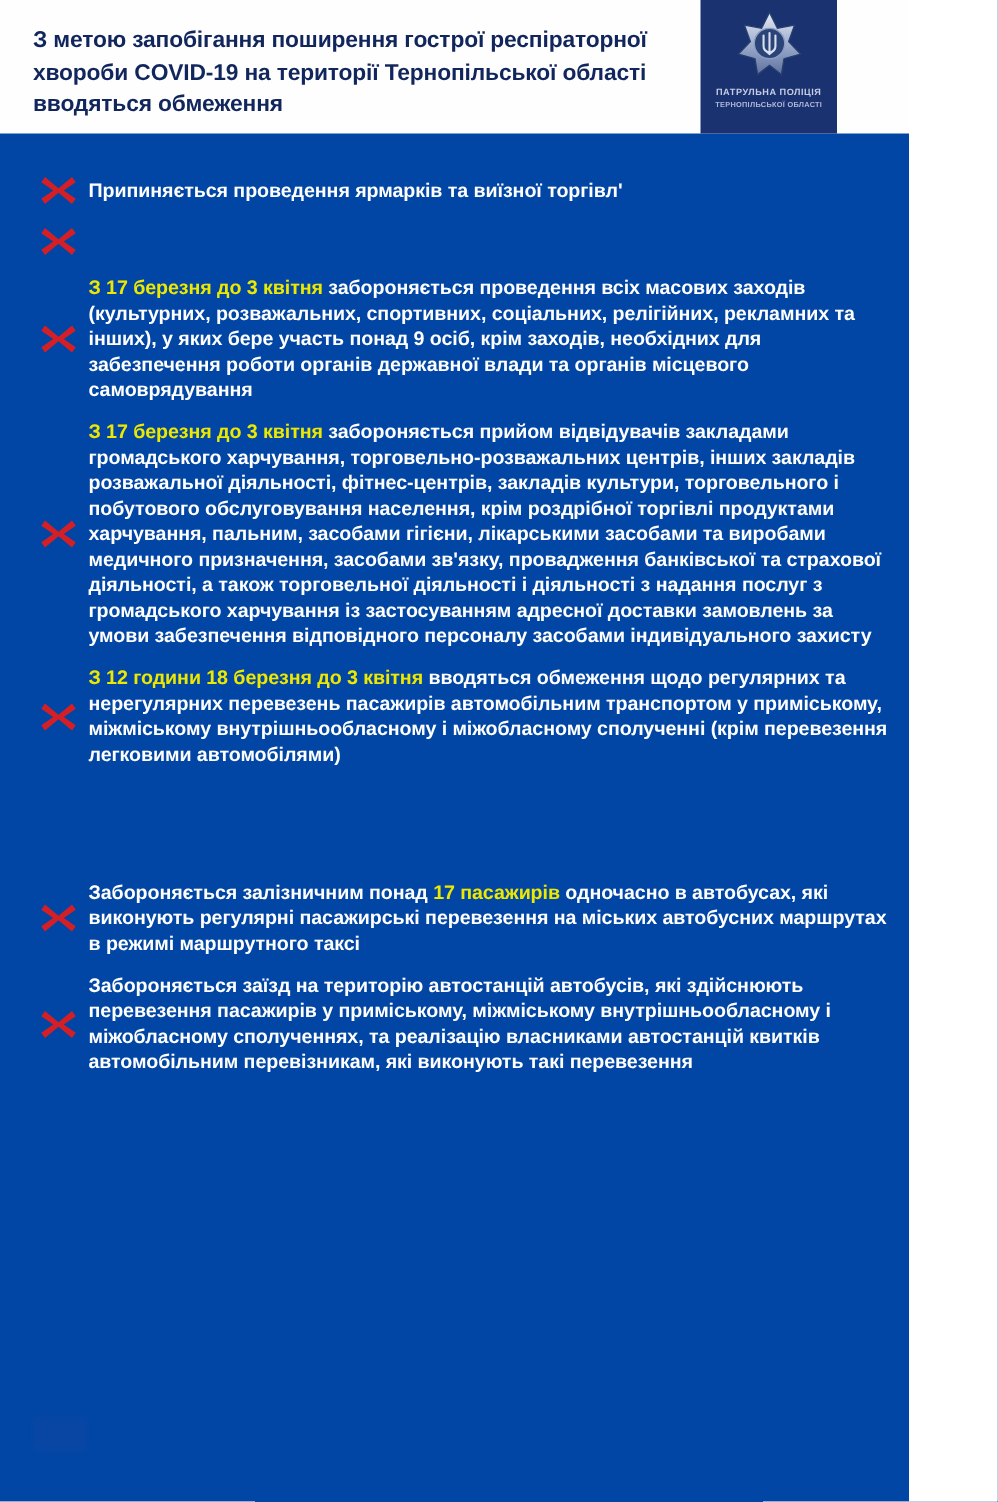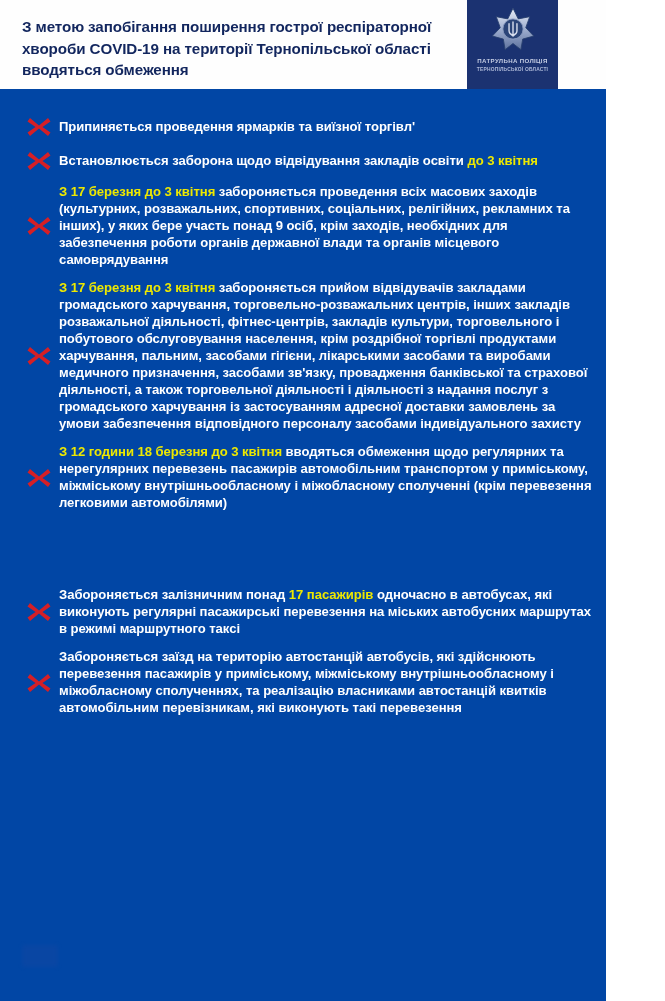--- a/index.html
+++ b/index.html
@@ -153,21 +153,20 @@
         <div class="bullet">
           <span class="xicon"><svg viewBox="0 0 26 22" width="26" height="22" aria-hidden="true">
               <path d="M4 2 L13 9.5 L22 2 L24.5 5.5 L16.5 11 L24.5 16.5 L22 20 L13 12.5 L4 20 L1.5 16.5 L9.5 11 L1.5 5.5 Z" fill="#D51F26"></path>
             </svg></span>
           <div class="bullet-text"><span>Припиняється проведення ярмарків та виїзної торгівл'</span></div>
         </div>
         <div class="bullet">
           <span class="xicon"><svg viewBox="0 0 26 22" width="26" height="22" aria-hidden="true">
               <path d="M4 2 L13 9.5 L22 2 L24.5 5.5 L16.5 11 L24.5 16.5 L22 20 L13 12.5 L4 20 L1.5 16.5 L9.5 11 L1.5 5.5 Z" fill="#D51F26"></path>
             </svg></span>
-          <div class="bullet-text"><span>Встановлюється заборона щодо відвідування закладів освіти </span><span class="hl">до 3 квітня</span></div>
         </div>
         <div class="bullet">
           <span class="xicon"><svg viewBox="0 0 26 22" width="26" height="22" aria-hidden="true">
               <path d="M4 2 L13 9.5 L22 2 L24.5 5.5 L16.5 11 L24.5 16.5 L22 20 L13 12.5 L4 20 L1.5 16.5 L9.5 11 L1.5 5.5 Z" fill="#D51F26"></path>
             </svg></span>
           <div class="bullet-text"><span class="hl">З 17 березня до 3 квітня</span><span> забороняється проведення всіх масових заходів (культурних, розважальних, спортивних, соціальних, релігійних, рекламних та інших), у яких бере участь понад 9 осіб, крім заходів, необхідних для забезпечення роботи органів державної влади та органів місцевого самоврядування</span></div>
         </div>
         <div class="bullet">
           <span class="xicon"><svg viewBox="0 0 26 22" width="26" height="22" aria-hidden="true">
               <path d="M4 2 L13 9.5 L22 2 L24.5 5.5 L16.5 11 L24.5 16.5 L22 20 L13 12.5 L4 20 L1.5 16.5 L9.5 11 L1.5 5.5 Z" fill="#D51F26"></path>

